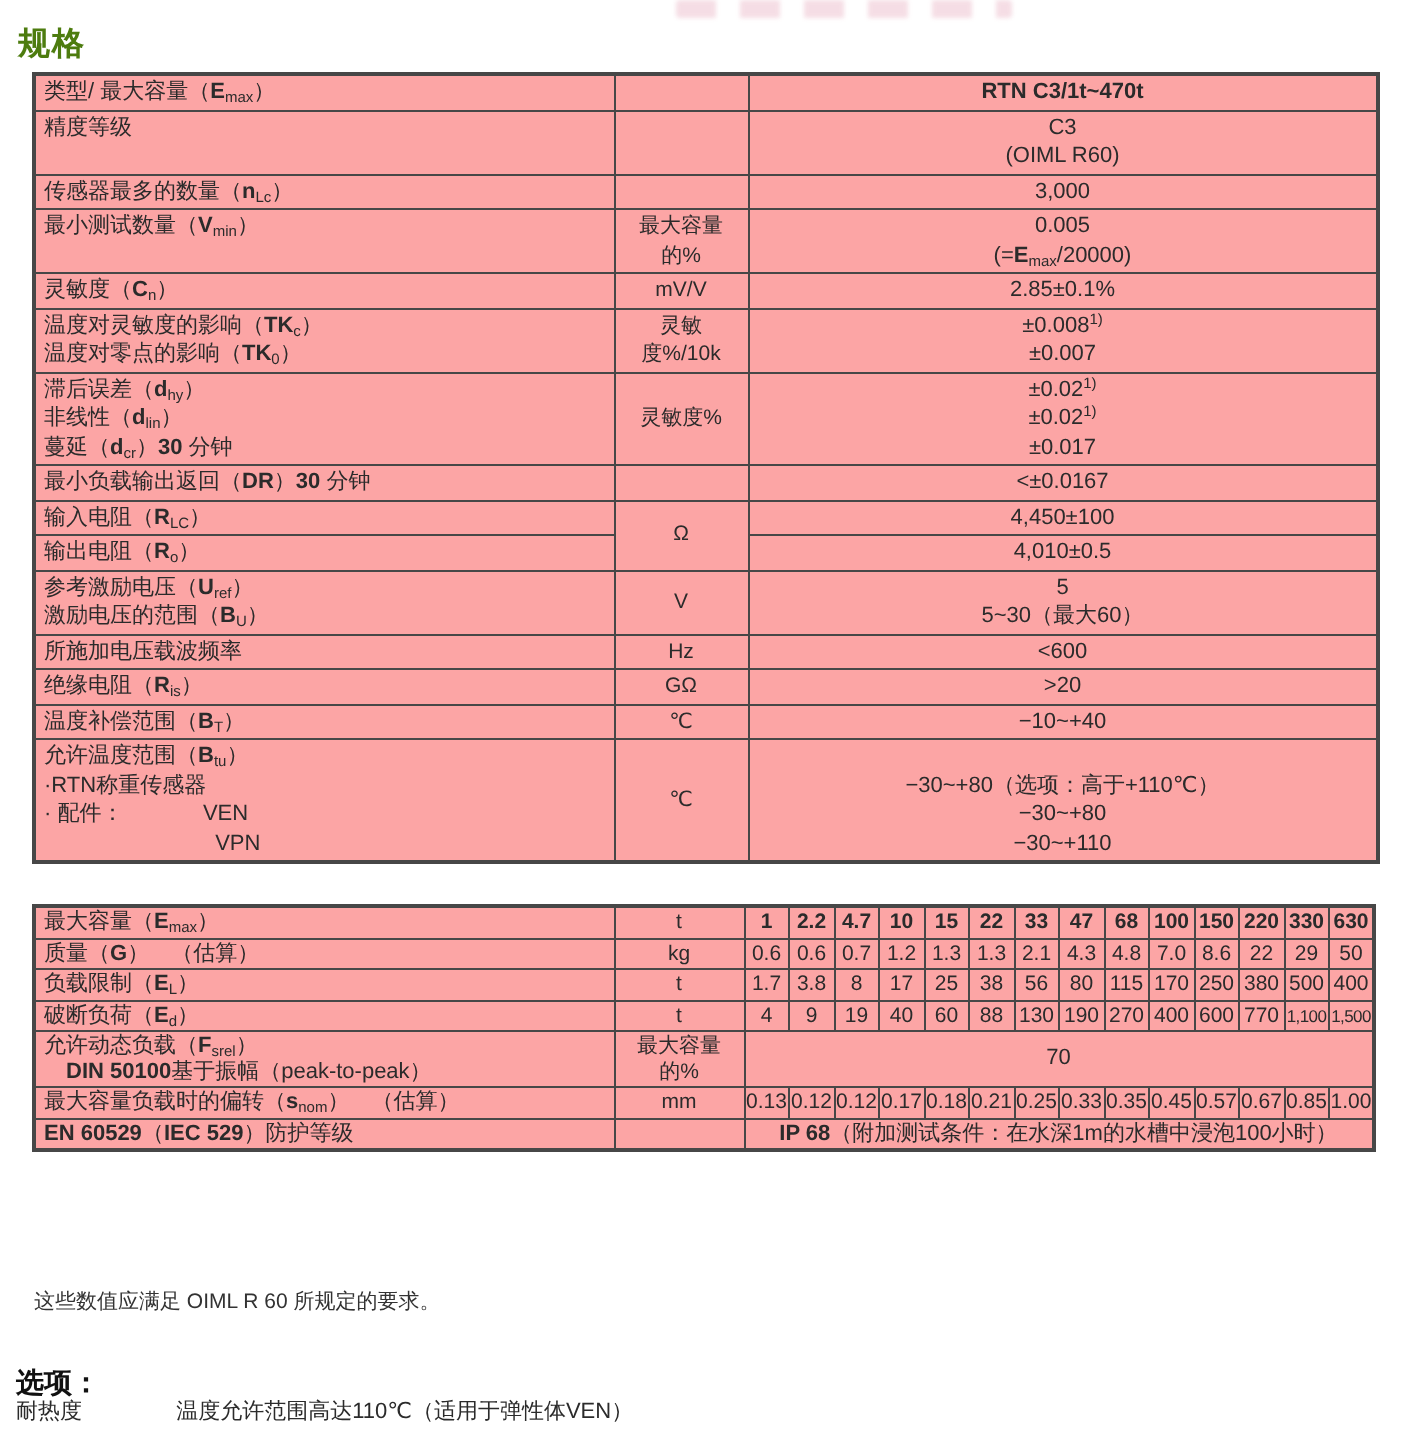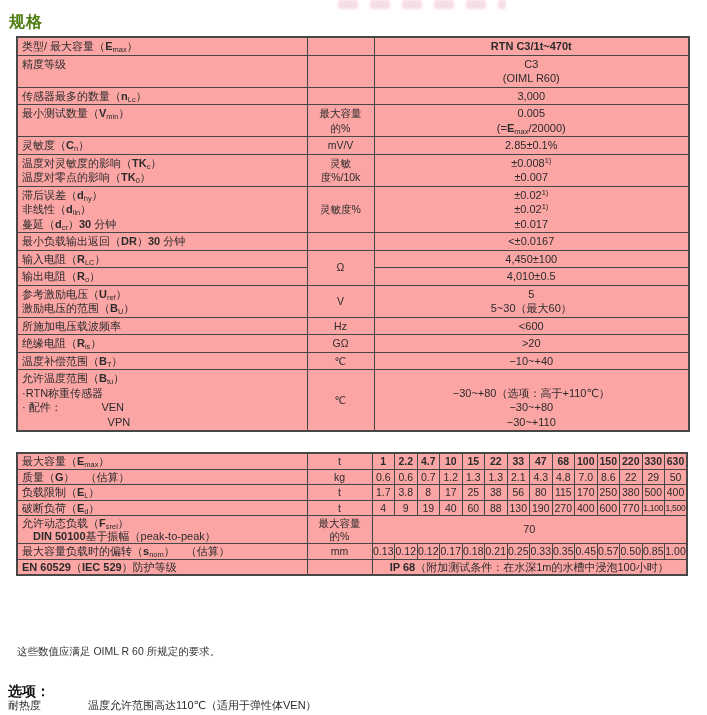--- a/index.html
+++ b/index.html
@@ -230,21 +230,21 @@
           <td class="num">0.12</td>
           <td class="num">0.12</td>
           <td class="num">0.17</td>
           <td class="num">0.18</td>
           <td class="num">0.21</td>
           <td class="num">0.25</td>
           <td class="num">0.33</td>
           <td class="num">0.35</td>
           <td class="num">0.45</td>
           <td class="num">0.57</td>
-          <td class="num">0.50</td>
+          <td class="num">0.67</td>
           <td class="num">0.85</td>
           <td class="num">1.00</td>
         </tr>
         <tr>
           <td class="lbl"><b>EN 60529</b>（<b>IEC 529</b>）防护等级</td>
           <td class="unit"></td>
           <td class="val" colspan="14"><b>IP 68</b>（附加测试条件：在水深1m的水槽中浸泡100小时）</td>
         </tr>
       </tbody>
   </table>

